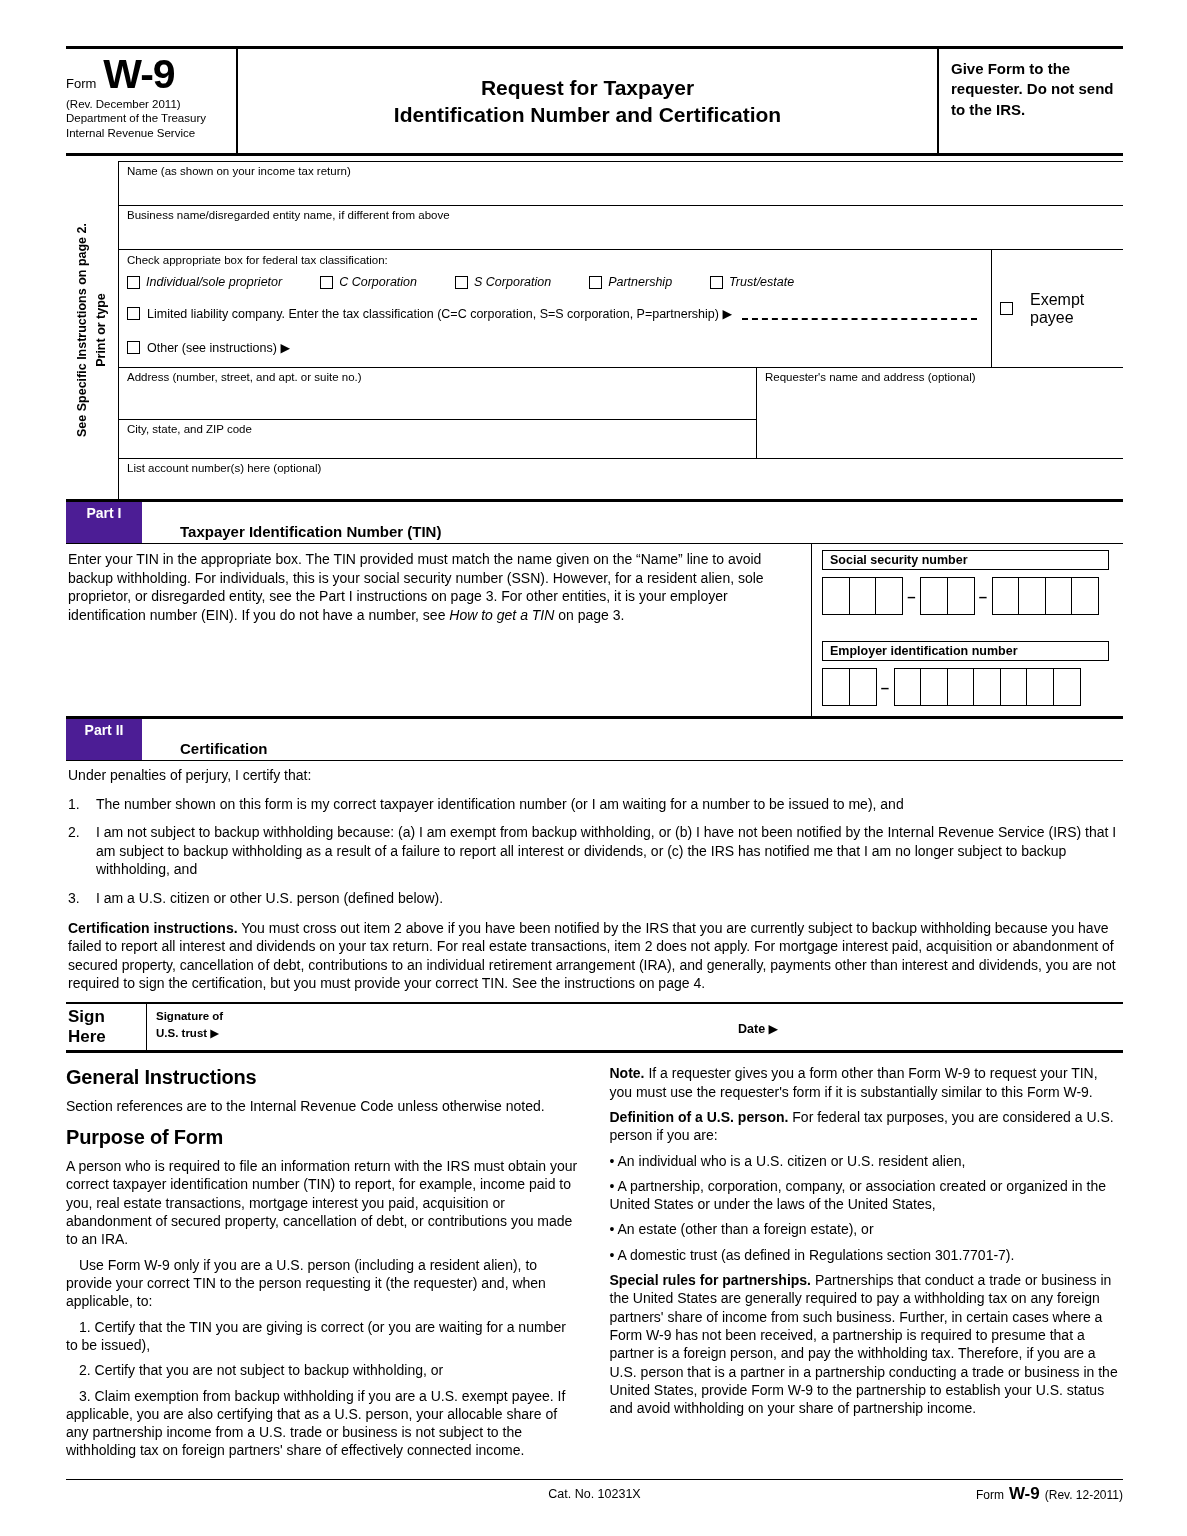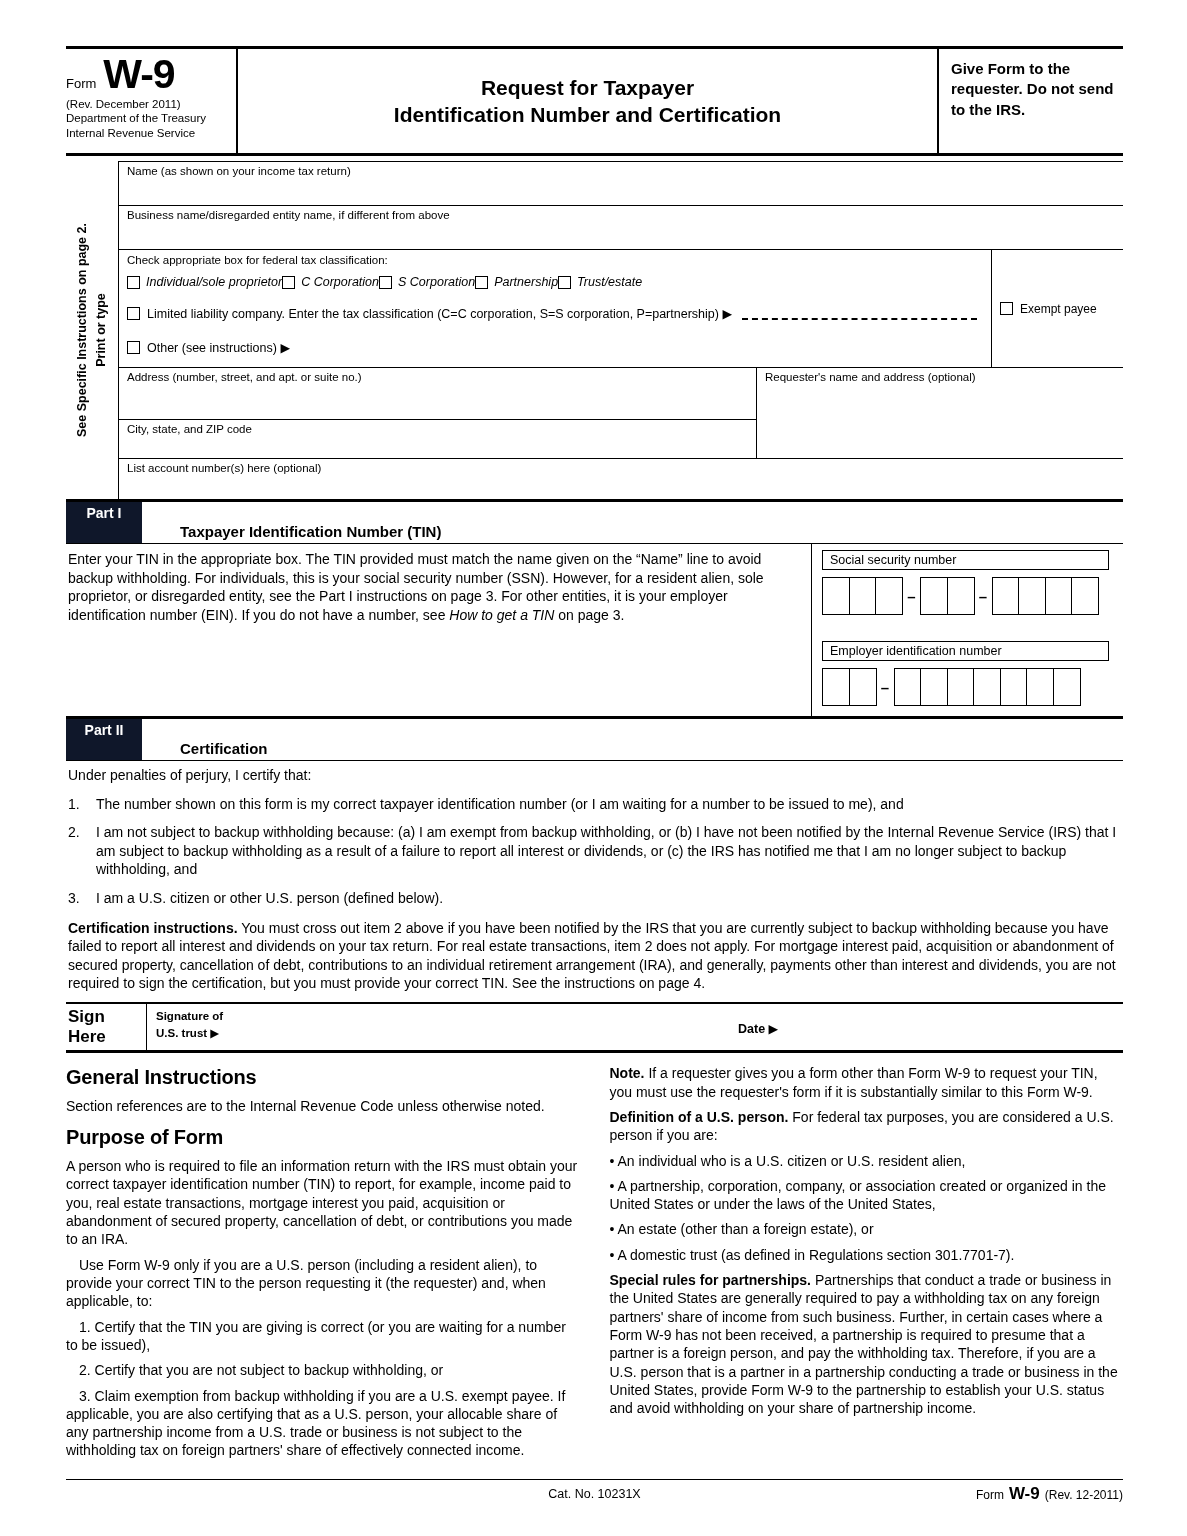--- a/index.html
+++ b/index.html
@@ -31,50 +31,50 @@
   }
   .side-inner span { display: block; }
   .fields { flex: 1; border-left: 1.5px solid #000; border-top: 1.5px solid #000; }
   .frow { border-bottom: 1.5px solid #000; padding: 3px 8px; }
   .flabel { font-size: 11.5px; }
   .row-name { height: 44px; }
   .row-business { height: 44px; }
 
   .class-row { display: flex; border-bottom: 1.5px solid #000; }
   .class-main { flex: 1; padding: 4px 8px 8px 8px; }
-  .exempt-cell { width: 132px; border-left: 1.5px solid #000; display: flex; align-items: center; gap: 7px; padding: 0 4px 0 8px; font-size: 12px; }
+  .exempt-cell { width: 132px; border-left: 1.5px solid #000; display: flex; align-items: center; gap: 17px; padding: 0 4px 0 8px; font-size: 16px; }
   .cb-square { width: 13px; height: 13px; border: 1.5px solid #000; display: inline-block; flex: none; background: #fff; }
   .cb-row { display: flex; align-items: center; margin-top: 9px; font-size: 12.5px; font-style: italic; }
   .cb-item { display: flex; align-items: center; gap: 6px; }
-  .cb-item + .cb-item { }
+  .cb-item + .cb-item { margin-left: 38px; }
   .llc-row { display: flex; align-items: center; margin-top: 17px; font-size: 12.5px; }
   .llc-row .cb-square { margin-right: 7px; }
   .dash-line { flex: 1; border-bottom: 2px dashed #000; margin: 10px 6px 0 10px; height: 1px; }
   .other-row { display: flex; align-items: center; gap: 7px; margin-top: 19px; margin-bottom: 4px; font-size: 12.5px; }
 
   .addr-block { display: flex; border-bottom: 1.5px solid #000; }
   .addr-left { flex: 1; display: flex; flex-direction: column; justify-content: flex-end; }
   .addr-row { border-bottom: 1.5px solid #000; padding: 3px 8px; height: 52px; }
   .city-row { padding: 3px 8px; height: 38px; }
   .req-cell { width: 367px; border-left: 1.5px solid #000; padding: 3px 8px; }
   .account-row { padding: 3px 8px; height: 40px; }
 
   
   .part-bar { display: flex; border-top: 3px solid #000; border-bottom: 1.5px solid #000; }
-  .part-badge { background: #0f172a; color: #fff; font-weight: 700; font-size: 14px; width: 76px; text-align: center; padding: 3px 0; }
+  .part-badge { background: #4c1d95; color: #fff; font-weight: 700; font-size: 14px; width: 76px; text-align: center; padding: 3px 0; }
   .part-title { font-weight: 700; font-size: 15px; padding: 21px 0 3px 38px; }
 
   
   .p1-body { display: flex; }
   .p1-text { flex: 1; padding: 6px 20px 8px 2px; font-size: 14px; line-height: 1.33; }
   .p1-note { margin-top: 13px; max-width: 685px; }
   .italic { font-style: italic; }
   .lead { font-weight: 700; }
   .p1-tin { width: 312px; border-left: 1.5px solid #000; padding: 6px 2px 10px 10px; }
-  .tin-label { border: 1.5px solid #000; font-weight: 400; font-size: 12.5px; padding: 2px 7px; margin-right: 12px; }
+  .tin-label { border: 1.5px solid #000; font-weight: 700; font-size: 12.5px; padding: 2px 7px; margin-right: 12px; }
   .digit-row { display: flex; margin-top: 7px; }
   .dbox { width: 28px; height: 38px; border: 1.5px solid #000; margin-right: -1.5px; background: #fff; }
   .dsep { width: 20px; display: flex; align-items: center; justify-content: center; font-weight: 700; font-size: 15px; margin-right: -1.5px; }
   .ein-wrap { margin-top: 26px; }
 
   
   .p2-body { padding: 5px 0 2px 2px; font-size: 14px; line-height: 1.33; }
   .cert-item { margin: 10px 0; padding-left: 28px; }
   .cert-num { display: inline-block; width: 28px; margin-left: -28px; }
   .cert-instr { margin-top: 11px; margin-bottom: 7px; }

